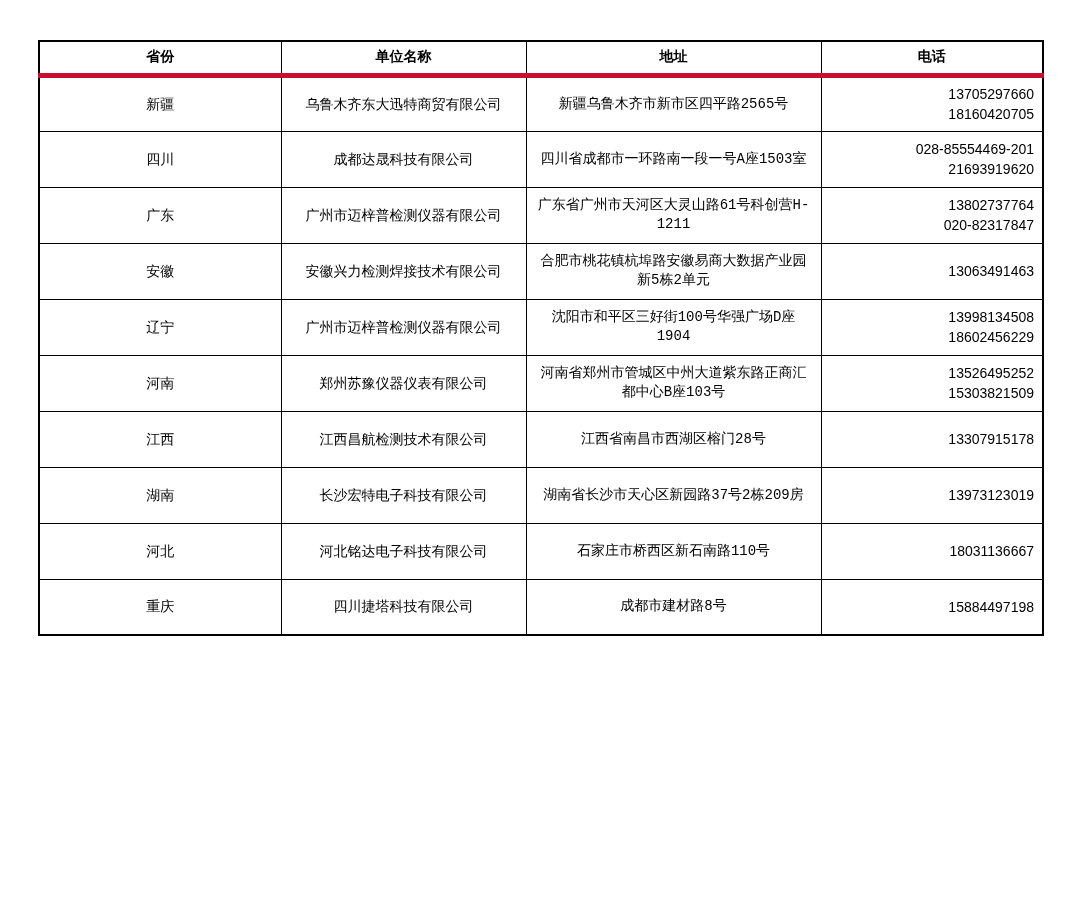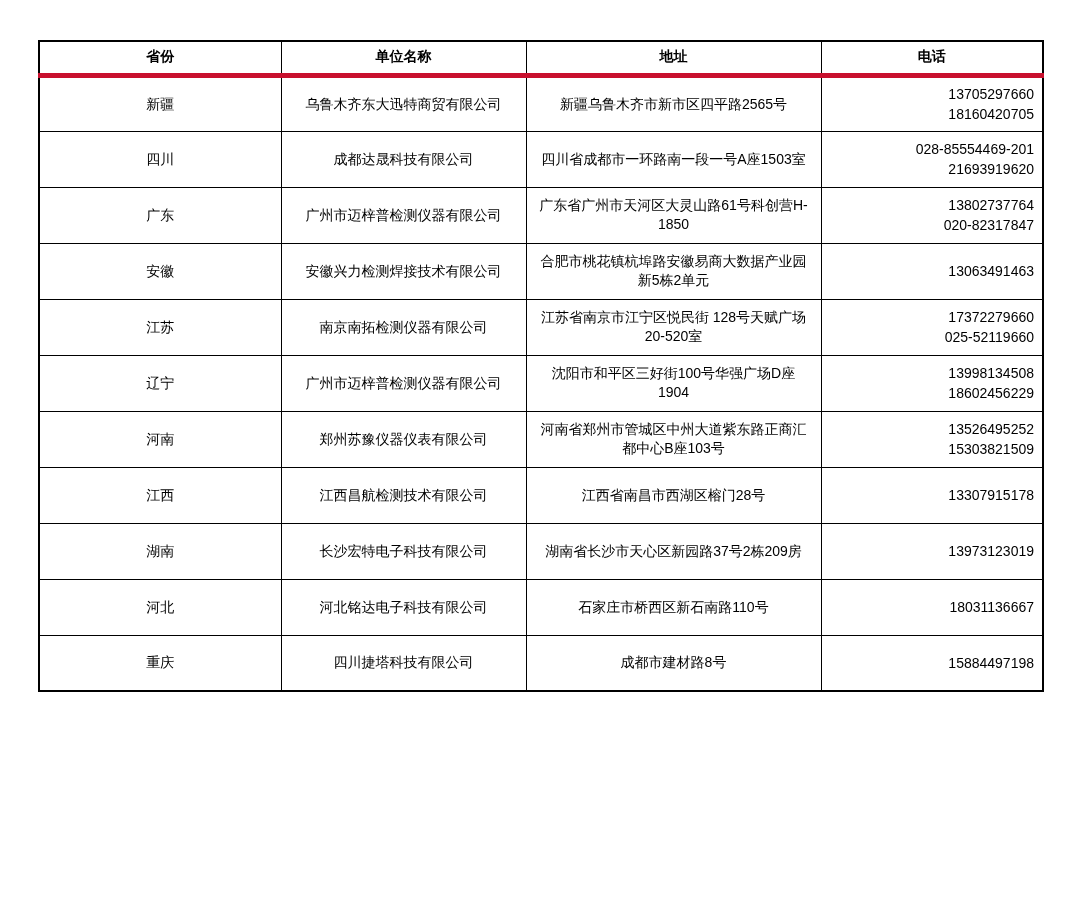--- a/index.html
+++ b/index.html
@@ -46,21 +46,21 @@
     height: 34px;
     font-weight: bold;
     padding: 2px 6px;
     border-bottom: 5px solid var(--accent);
   }
   .contact-table td {
     height: 56px;
     line-height: 19px;
     padding: 4px 8px;
   }
-  .contact-table td.cell-address { padding: 4px 10px; }
+  .contact-table td.cell-address { padding: 4px 10px; font-family: Liberation Mono, monospace; }
   .phone-line { line-height: 20px; text-align: right; }
 </style>
 </head>
 <body>
 
 <div class="page">
   <div class="table-wrap">
     <table class="contact-table">
       <colgroup>
         <col class="c1">
@@ -95,45 +95,36 @@
               <div class="phone-line">028-85554469-201</div>
               <div class="phone-line">21693919620</div>
             </td>
   </tr>
 
 
 
   <tr>
     <td class="cell-province">广东</td>
     <td class="cell-company">广州市迈梓普检测仪器有限公司</td>
-    <td class="cell-address">广东省广州市天河区大灵山路61号科创营H-1850</td>
+    <td class="cell-address">广东省广州市天河区大灵山路61号科创营H-1211</td>
     <td class="cell-phone">
               <div class="phone-line">13802737764</div>
               <div class="phone-line">020-82317847</div>
             </td>
   </tr>
 
   <tr>
     <td class="cell-province">安徽</td>
     <td class="cell-company">安徽兴力检测焊接技术有限公司</td>
     <td class="cell-address">合肥市桃花镇杭埠路安徽易商大数据产业园新5栋2单元</td>
     <td class="cell-phone">
               <div class="phone-line">13063491463</div>
             </td>
   </tr>
 
-  <tr>
-    <td class="cell-province">江苏</td>
-    <td class="cell-company">南京南拓检测仪器有限公司</td>
-    <td class="cell-address">江苏省南京市江宁区悦民街 128号天赋广场20-520室</td>
-    <td class="cell-phone">
-              <div class="phone-line">17372279660</div>
-              <div class="phone-line">025-52119660</div>
-            </td>
-  </tr>
 
   <tr>
     <td class="cell-province">辽宁</td>
     <td class="cell-company">广州市迈梓普检测仪器有限公司</td>
     <td class="cell-address">沈阳市和平区三好街100号华强广场D座1904</td>
     <td class="cell-phone">
               <div class="phone-line">13998134508</div>
               <div class="phone-line">18602456229</div>
             </td>
   </tr>

